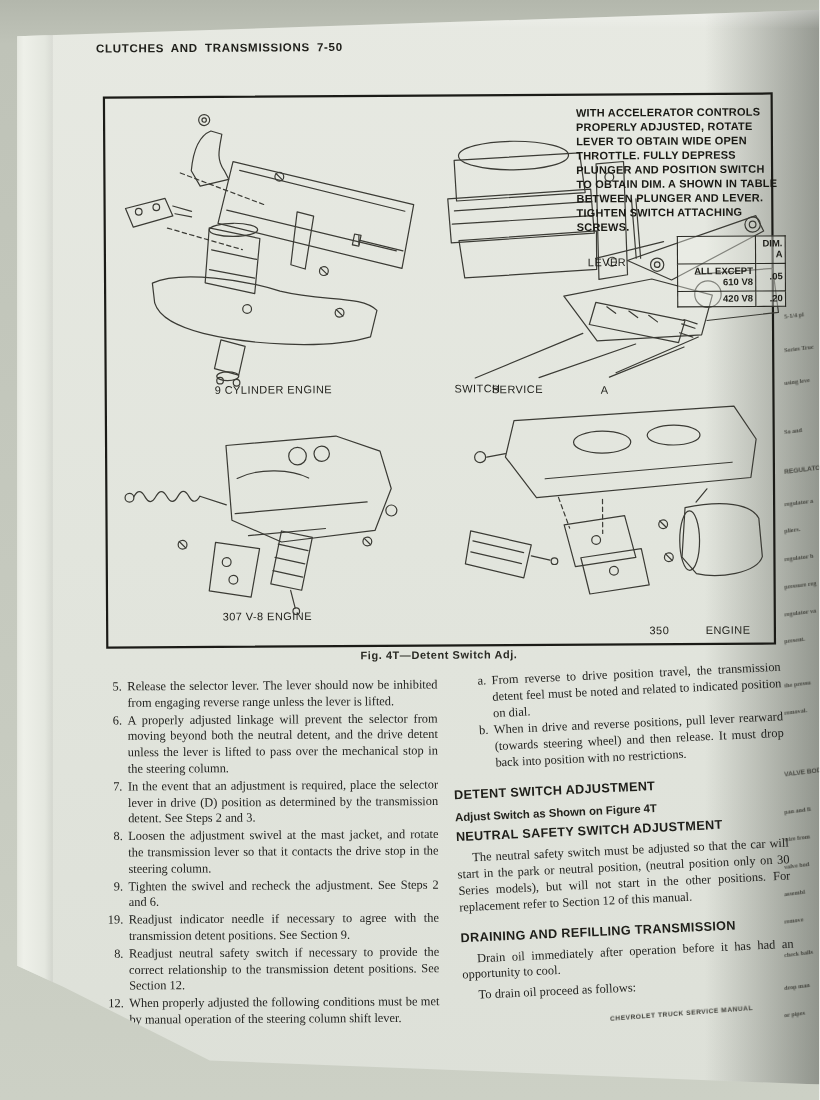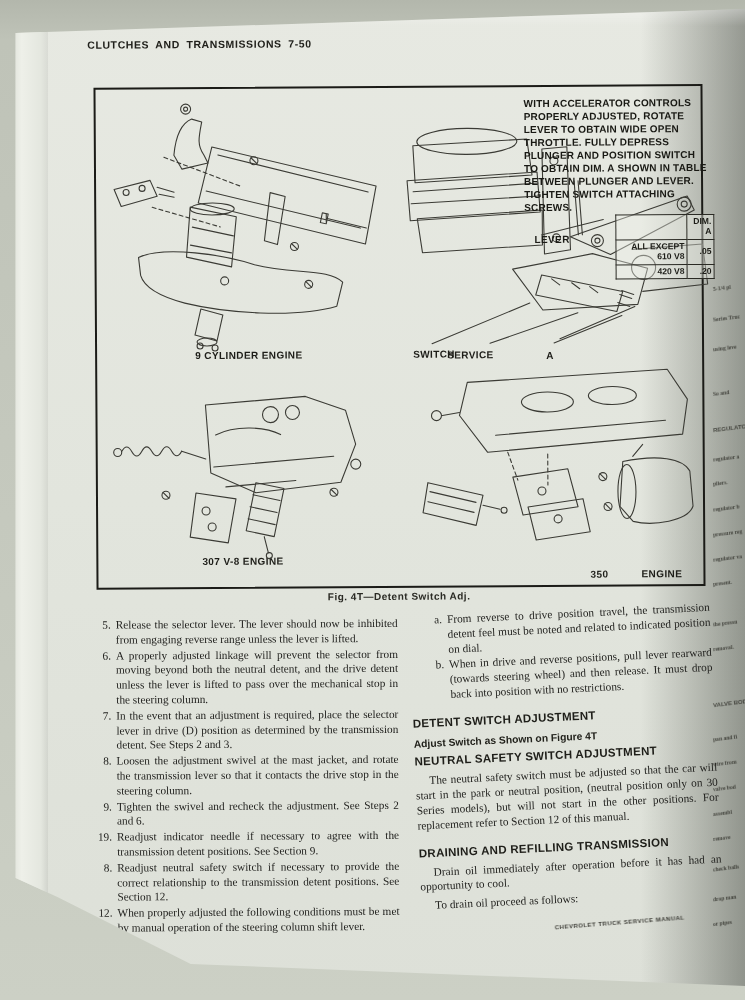--- a/index.html
+++ b/index.html
@@ -26,21 +26,21 @@
   }
   .content{ position:absolute; inset:0; transform:rotate(-0.35deg); color:#24241f; }
 
   .hdr{ position:absolute; left:90px; top:37px; font-size:10.5px; font-weight:bold;
         letter-spacing:.6px; word-spacing:3px; color:#21211c;}
 
   
   .figbox{ position:absolute; left:96px; top:86px; width:605px; height:498px;
            border:2px solid #1b1b17; }
   .figbox svg{ position:absolute; }
-  .flabel{ position:absolute; font-size:10px; font-weight:bold; letter-spacing:.4px;
+  .flabel{ position:absolute; font-size:10px; font-weight:normal; letter-spacing:.4px;
            color:#1d1d18; white-space:nowrap;}
   .instr{ position:absolute; left:428px; top:10px; width:188px; font-size:10px;
           font-weight:bold; line-height:1.3; letter-spacing:.2px; color:#191914;
           text-align:left;}
   .dimtable{ position:absolute; left:519px; top:128px; width:99px; border-collapse:collapse;
              font-size:8.6px; font-weight:bold; color:#1d1d18; background:rgba(240,242,235,.4);}
   .dimtable td{ border:1.6px solid #2a2a24; text-align:right; padding:2px 2px; line-height:1.15;}
   .dimtable td.c1{ width:66px;}
   .caption-fig{ position:absolute; left:96px; top:591px; width:605px; text-align:center;
                 font-size:10px; font-weight:bold; letter-spacing:.5px; color:#2a2a24;}

